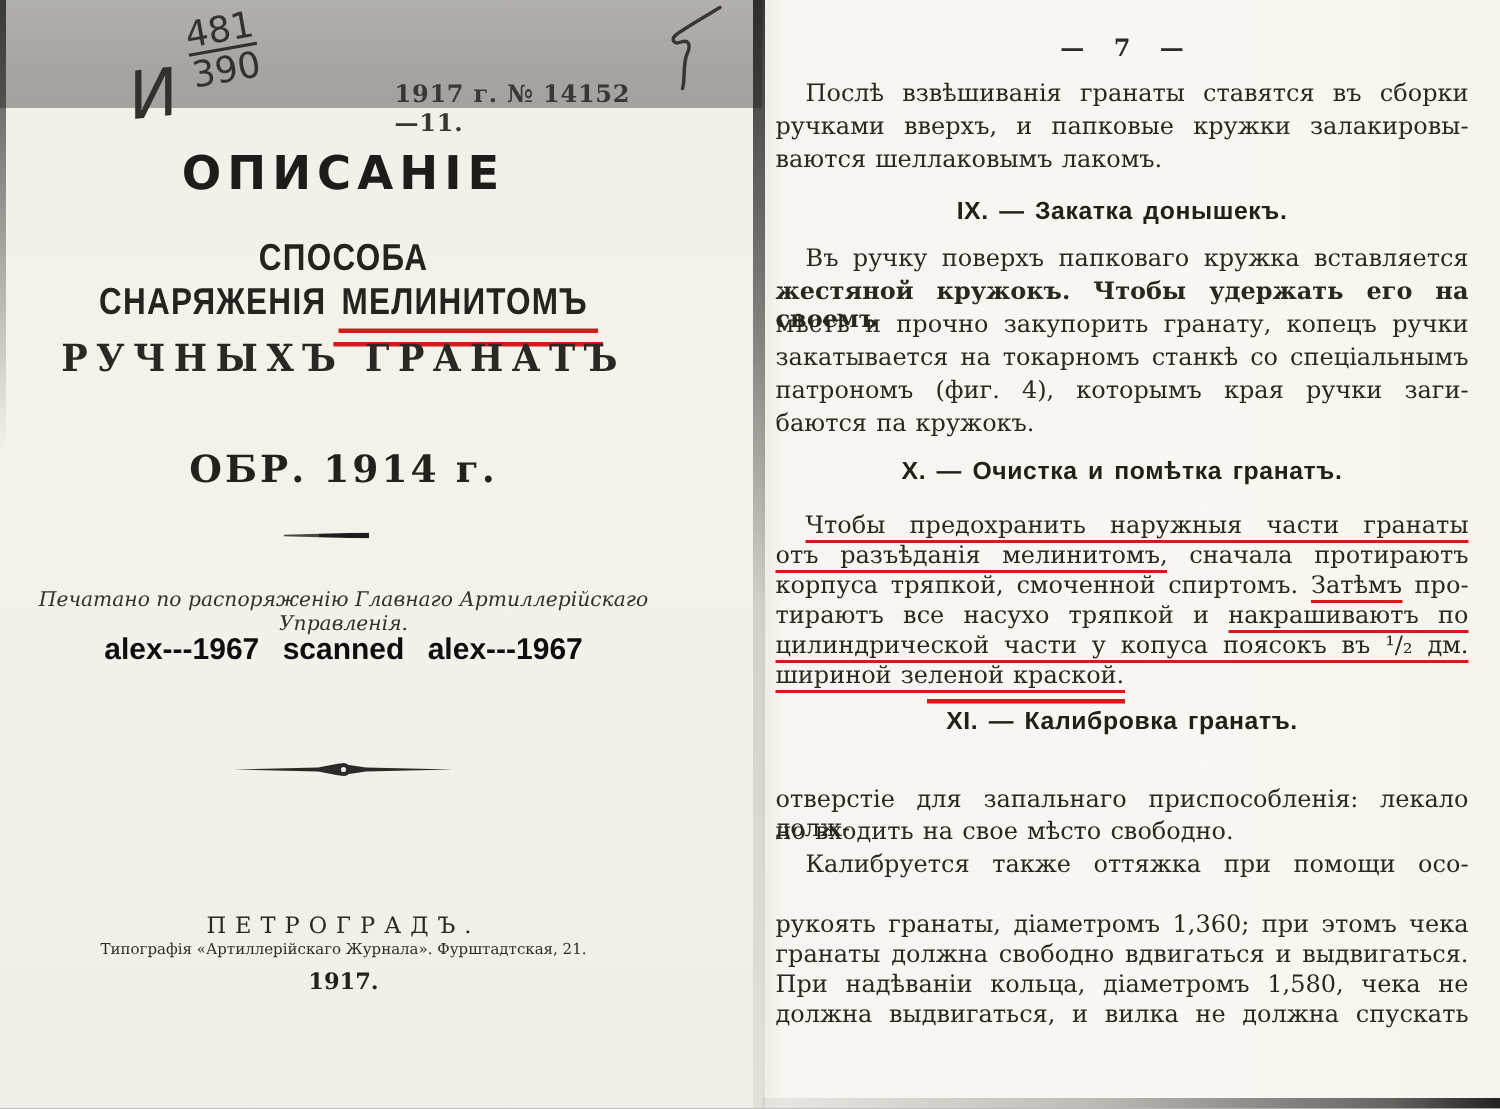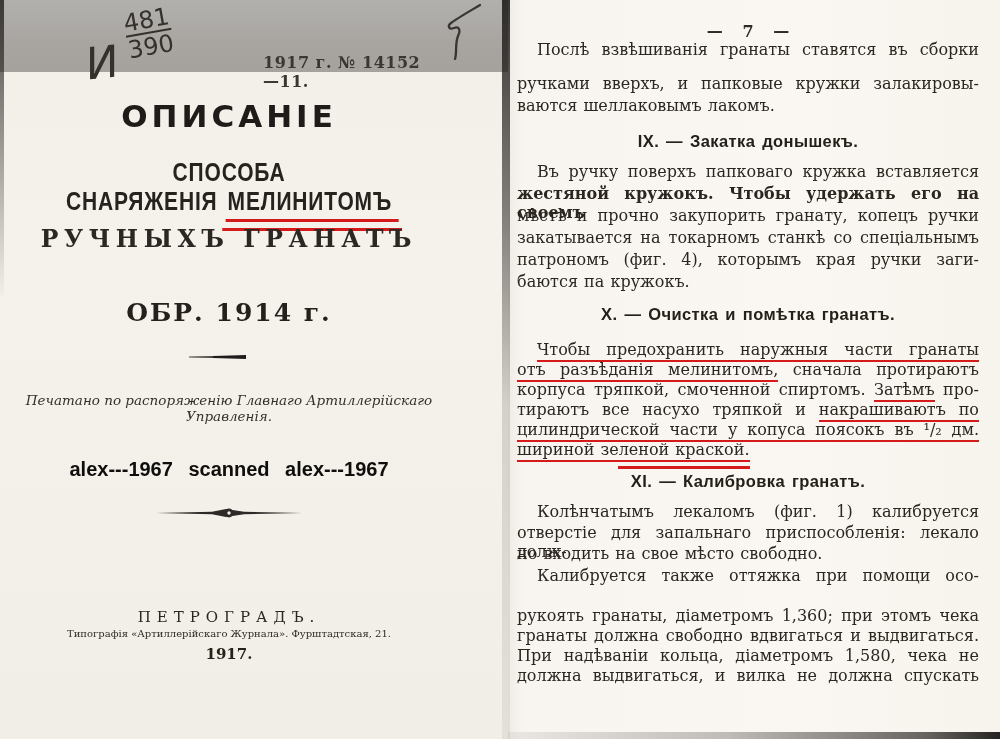--- a/index.html
+++ b/index.html
@@ -55,21 +55,21 @@
     letter-spacing:6px; color:#2b2723; transform:scaleX(.94); }
   .t4{ position:absolute; left:0; width:100%; top:298px;
     font-weight:bold; font-size:25px; letter-spacing:2px; color:#24211d; }
   .small-rule{ position:absolute; left:189px; top:355px; width:57px; height:4px;
     background:linear-gradient(to right,#4a4845 0 42%,#1f1d1b 42% 100%);
     clip-path:polygon(0 38%,42% 22%,100% 0,100% 100%,42% 78%,0 62%); }
   .imprint{ position:absolute; left:0; width:100%; top:392px;
     font-style:italic; font-size:13.5px; color:#33302b; }
   .watermark{ position:absolute; left:0; width:100%; top:422px;
     font-family:"Liberation Sans",sans-serif; font-weight:bold; font-size:20px;
-    word-spacing:10px; color:#0f0e0d;margin-top:36px; }
+    word-spacing:10px; color:#0f0e0d; }
   .ornament{ position:absolute; left:154px; top:505px; }
   .city{ position:absolute; left:0; width:100%; top:608px;
     font-size:15px; letter-spacing:6px; color:#2b2824; }
   .pub{ position:absolute; left:0; width:100%; top:628px; font-size:10px; color:#2d2a26; }
   .year{ position:absolute; left:0; width:100%; top:645px;
     font-size:15px; font-weight:bold; color:#242118; }
   
   .right-page{
     position:absolute; left:508px; top:0; width:492px; height:739px;
     background:linear-gradient(90deg,#efece6 0%,#f8f5f0 3%,#faf7f2 60%,#f7f4ee 100%);
@@ -144,40 +144,39 @@
       <div class="year">1917.</div>
     </div>
   </div>
 
   <div class="right-page"></div>
   <div class="gutter"></div>
   <div class="bottom-strip"></div>
 
   <div class="page-number">— 7 —</div>
   <div id="right-text">
-      <div class="rp-line rp-indent" style="top: 40px;"><span>Послѣ взвѣшиванія гранаты ставятся въ сборки</span></div>
+      <div class="rp-line rp-indent" style="top: 52px;"><span>Послѣ взвѣшиванія гранаты ставятся въ сборки</span></div>
       <div class="rp-line" style="top: 74px;"><span>ручками вверхъ, и папковые кружки залакировы-</span></div>
       <div class="rp-line rp-line-last" style="top: 96px;"><span>ваются шеллаковымъ лакомъ.</span></div>
       <div class="rp-heading" style="top: 132px;">IX. — Закатка донышекъ.</div>
       <div class="rp-line rp-indent" style="top: 162px;"><span>Въ ручку поверхъ папковаго кружка вставляется</span></div>
       <div class="rp-line" style="top: 184px; font-weight: bold;"><span>жестяной кружокъ. Чтобы удержать его на своемъ</span></div>
       <div class="rp-line" style="top: 206px;"><span>мѣстѣ и прочно закупорить гранату, копецъ ручки</span></div>
       <div class="rp-line" style="top: 228px;"><span>закатывается на токарномъ станкѣ со спеціальнымъ</span></div>
       <div class="rp-line" style="top: 250px;"><span>патрономъ (фиг. 4), которымъ края ручки заги-</span></div>
       <div class="rp-line rp-line-last" style="top: 272px;"><span>баются па кружокъ.</span></div>
       <div class="rp-heading" style="top: 305px;">X. — Очистка и помѣтка гранатъ.</div>
       <div class="rp-line rp-indent" style="top: 340px;"><span class="rl">Чтобы предохранить наружныя части гранаты</span></div>
       <div class="rp-line" style="top: 360px;"><span class="rl">отъ разъѣданія мелинитомъ,</span><span> сначала протираютъ</span></div>
       <div class="rp-line" style="top: 380px;"><span>корпуса тряпкой, смоченной спиртомъ. </span><span class="rl">Затѣмъ</span><span> про-</span></div>
       <div class="rp-line" style="top: 420px;"><span class="rl">цилиндрической части у копуса поясокъ въ ¹/₂ дм.</span></div>
       <div class="rp-line" style="top: 400px;"><span>тираютъ все насухо тряпкой и </span><span class="rl">накрашиваютъ по</span></div>
       <div class="rp-line rp-line-last" style="top: 440px;"><span class="rl">шириной зеленой краской.</span></div>
       <div class="extra-red" style="top: 466px; left: 101px; width: 132px;"></div>
       <div class="rp-heading" style="top: 472px;">XI. — Калибровка гранатъ.</div>
-      <div class="rp-line rp-indent" style="top: 502px;"><span>Колѣнчатымъ лекаломъ (фиг. 1) калибруется</span></div>
       <div class="rp-line" style="top: 523px;"><span>отверстіе для запальнаго приспособленія: лекало долж-</span></div>
       <div class="rp-line rp-line-last" style="top: 544px;"><span>но входить на свое мѣсто свободно.</span></div>
       <div class="rp-line rp-indent" style="top: 566px;"><span>Калибруется также оттяжка при помощи осо-</span></div>
       <div class="rp-line" style="top: 606px;"><span>рукоять гранаты, діаметромъ 1,360; при этомъ чека</span></div>
       <div class="rp-line" style="top: 626px;"><span>гранаты должна свободно вдвигаться и выдвигаться.</span></div>
       <div class="rp-line" style="top: 646px;"><span>При надѣваніи кольца, діаметромъ 1,580, чека не</span></div>
       <div class="rp-line" style="top: 666px;"><span>должна выдвигаться, и вилка не должна спускать</span></div>
     </div>
 
 </div>

